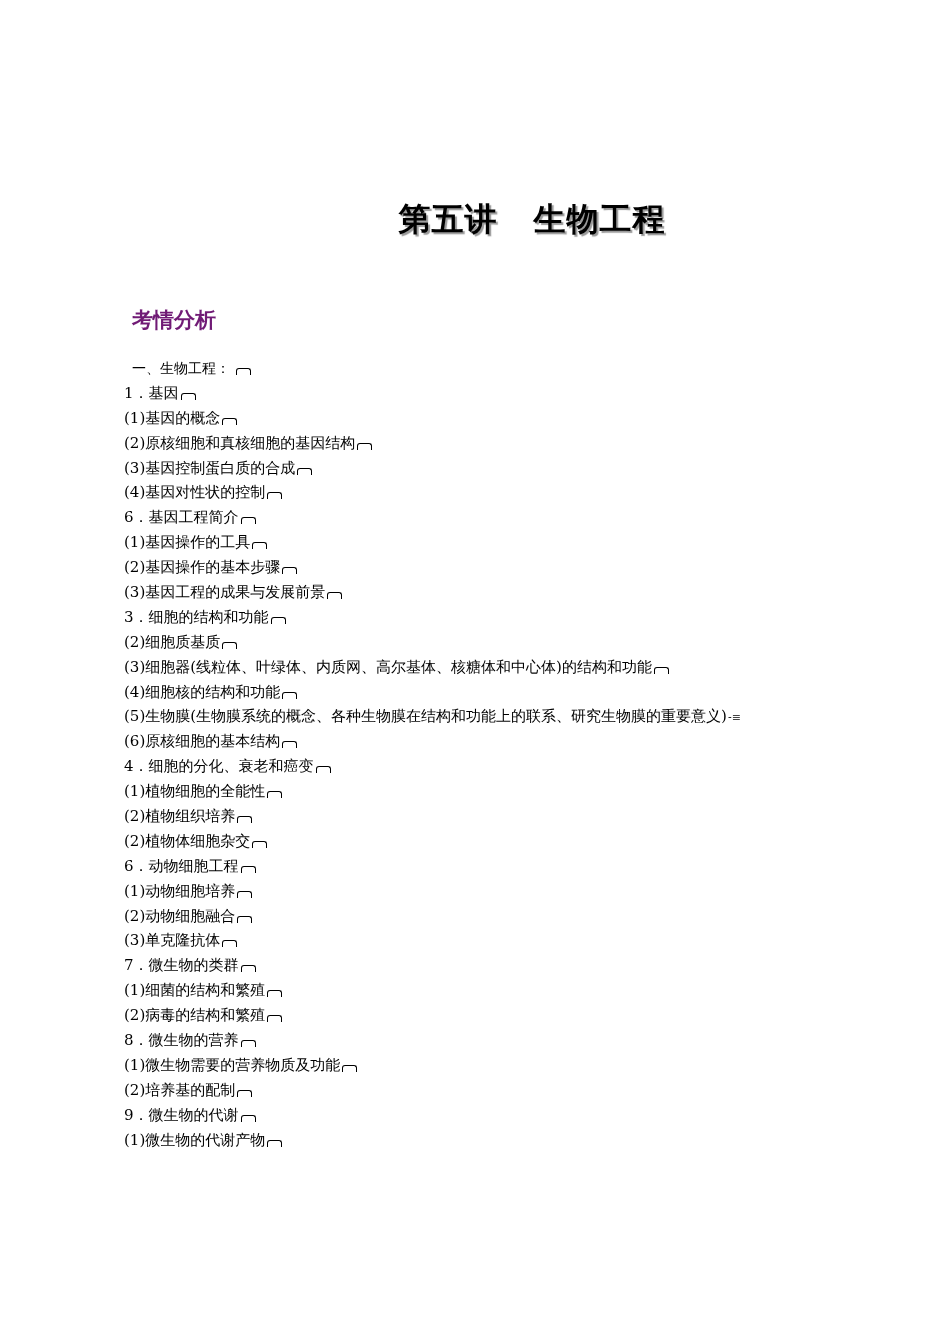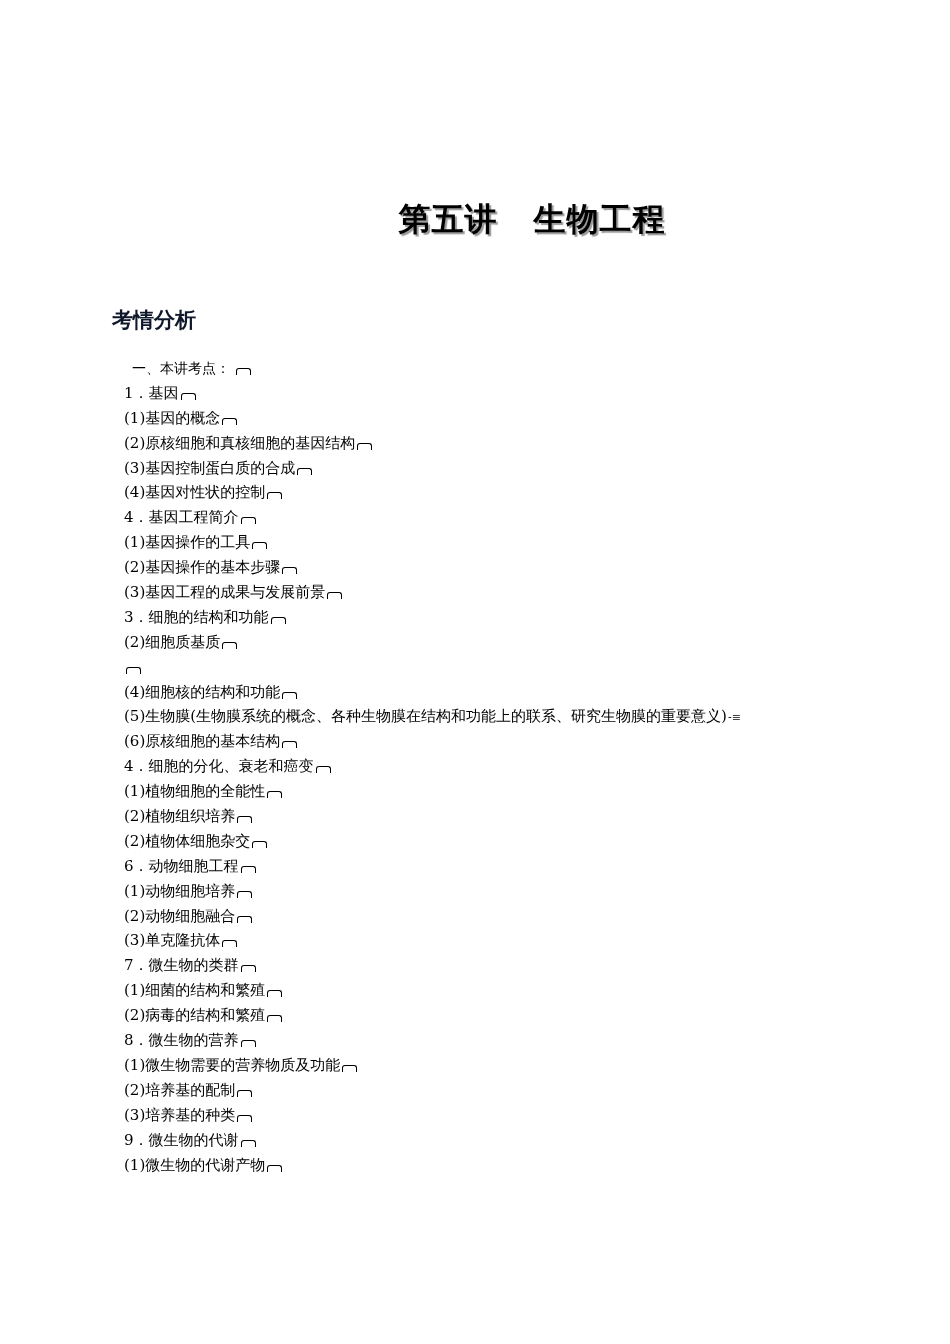--- a/index.html
+++ b/index.html
@@ -3,69 +3,68 @@
 <meta charset="utf-8">
 <style>
   html, body { margin: 0; padding: 0; background: #ffffff; }
   body { width: 950px; height: 1344px; position: relative; overflow: hidden;
          font-family: "DejaVu Serif", "Liberation Serif", serif; color: #000; }
   .title { position: absolute; top: 198px; left: 0; width: 950px; text-align: center;
            padding-left: 82px; box-sizing: border-box;
            font-family: Liberation Serif, serif; font-weight: bold; font-size: 32px;
            letter-spacing: 1px; text-shadow: 2px 2px 1px #9a9a9a; color: #000; margin-left: 16px; }
   .title .gap { display: inline-block; width: 36px; }
-  .section { position: absolute; top: 306px; left: 112px;
+  .section { position: absolute; top: 306px; left: 132px;
              font-family: "DejaVu Sans", sans-serif; font-weight: bold; font-size: 21px;
-             color: #0f172a; }
+             color: #701a75; }
   .list { position: absolute; top: 356px; left: 124px; }
   .line { height: 24.9px; line-height: 24.9px; font-size: 15px; white-space: nowrap; }
   .line.head { font-family: "DejaVu Sans", sans-serif; font-size: 14px; padding-left: 8px; }
   .mark { display: inline-block; width: 13px; height: 6px; border: 1.5px solid #000;
           border-bottom: none; border-radius: 3px 3px 0 0; margin-left: 2px;
           vertical-align: -2px; }
   .mark.eq { border: none; width: auto; height: auto; font-size: 11px; vertical-align: 0; margin-left: 1px; }
 </style>
 </head>
 <body>
 
 <div class="title">
   <span>第五讲</span><span class="gap"></span><span>生物工程</span>
 </div>
 
 <div class="section">考情分析</div>
 
 <div class="list">
-  <div class="line head"><span>一、本讲考点：</span> <span class="mark"></span></div>
+  <div class="line head"><span>一、生物工程：</span> <span class="mark"></span></div>
   <div id="items">
       <div class="line"><span>1．基因</span><span class="mark"></span></div>
       <div class="line"><span>(1)基因的概念</span><span class="mark"></span></div>
       <div class="line"><span>(2)原核细胞和真核细胞的基因结构</span><span class="mark"></span></div>
       <div class="line"><span>(3)基因控制蛋白质的合成</span><span class="mark"></span></div>
       <div class="line"><span>(4)基因对性状的控制</span><span class="mark"></span></div>
-      <div class="line"><span>4．基因工程简介</span><span class="mark"></span></div>
+      <div class="line"><span>6．基因工程简介</span><span class="mark"></span></div>
       <div class="line"><span>(1)基因操作的工具</span><span class="mark"></span></div>
       <div class="line"><span>(2)基因操作的基本步骤</span><span class="mark"></span></div>
       <div class="line"><span>(3)基因工程的成果与发展前景</span><span class="mark"></span></div>
       <div class="line"><span>3．细胞的结构和功能</span><span class="mark"></span></div>
       <div class="line"><span>(2)细胞质基质</span><span class="mark"></span></div>
-      <div class="line"><span class="mark"></span></div>
+      <div class="line"><span>(3)细胞器(线粒体、叶绿体、内质网、高尔基体、核糖体和中心体)的结构和功能</span><span class="mark"></span></div>
       <div class="line"><span>(4)细胞核的结构和功能</span><span class="mark"></span></div>
       <div class="line"><span>(5)生物膜(生物膜系统的概念、各种生物膜在结构和功能上的联系、研究生物膜的重要意义)</span><span class="mark eq">-≡</span></div>
       <div class="line"><span>(6)原核细胞的基本结构</span><span class="mark"></span></div>
       <div class="line"><span>4．细胞的分化、衰老和癌变</span><span class="mark"></span></div>
       <div class="line"><span>(1)植物细胞的全能性</span><span class="mark"></span></div>
       <div class="line"><span>(2)植物组织培养</span><span class="mark"></span></div>
       <div class="line"><span>(2)植物体细胞杂交</span><span class="mark"></span></div>
       <div class="line"><span>6．动物细胞工程</span><span class="mark"></span></div>
       <div class="line"><span>(1)动物细胞培养</span><span class="mark"></span></div>
       <div class="line"><span>(2)动物细胞融合</span><span class="mark"></span></div>
       <div class="line"><span>(3)单克隆抗体</span><span class="mark"></span></div>
       <div class="line"><span>7．微生物的类群</span><span class="mark"></span></div>
       <div class="line"><span>(1)细菌的结构和繁殖</span><span class="mark"></span></div>
       <div class="line"><span>(2)病毒的结构和繁殖</span><span class="mark"></span></div>
       <div class="line"><span>8．微生物的营养</span><span class="mark"></span></div>
       <div class="line"><span>(1)微生物需要的营养物质及功能</span><span class="mark"></span></div>
       <div class="line"><span>(2)培养基的配制</span><span class="mark"></span></div>
-      <div class="line"><span>(3)培养基的种类</span><span class="mark"></span></div>
       <div class="line"><span>9．微生物的代谢</span><span class="mark"></span></div>
       <div class="line"><span>(1)微生物的代谢产物</span><span class="mark"></span></div>
     </div>
 </div>
 
 </body></html>

